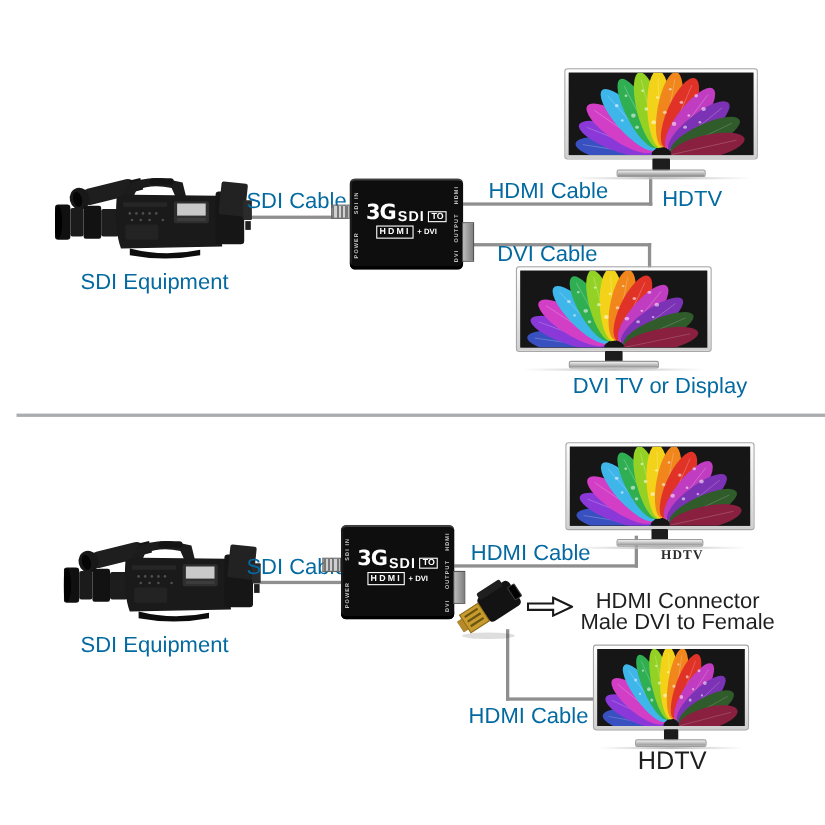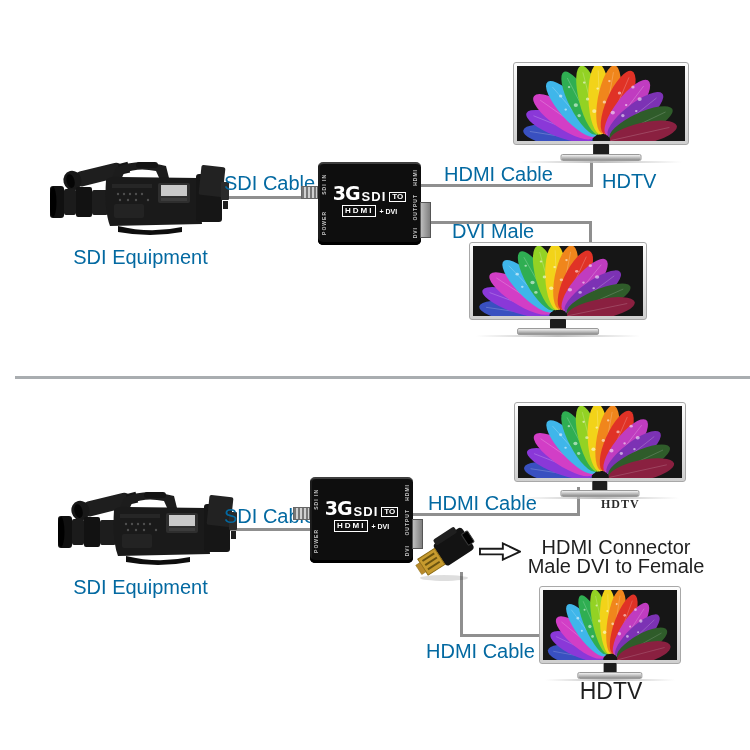--- a/index.html
+++ b/index.html
@@ -209,21 +209,21 @@
       </div>
       <div class="lrow2">
         <span class="lghdmi">HDMI</span>
         <span class="lgdvi">+ DVI</span>
       </div>
     </div>
     <div class="dvi-port"></div>
   </div>
 
   <div class="lbl" style="left:444px;top:163px">HDMI Cable</div>
-  <div class="lbl" style="left:452px;top:220px">DVI Male</div>
+  <div class="lbl" style="left:452px;top:220px">DVI Cable</div>
 
   <div class="tv" style="left:513px;top:62px;width:176px;height:104px">
     <div class="tv-frame">
       <div class="tv-screen">
         <svg viewBox="0 0 200 100" preserveAspectRatio="none">
             <use href="#fan"></use>
           </svg>
       </div>
     </div>
     <div class="tv-neck"></div>
@@ -237,20 +237,21 @@
       <div class="tv-screen">
         <svg viewBox="0 0 200 100" preserveAspectRatio="none">
             <use href="#fan"></use>
           </svg>
       </div>
     </div>
     <div class="tv-neck"></div>
     <div class="tv-base"></div>
     <div class="tv-shadowline"></div>
   </div>
+  <div class="lbl center" style="left:500px;top:340px;width:200px">DVI TV or Display</div>
 
   <div class="separator" style="left:15px;top:376px;width:735px;height:3px"></div>
 
   <div class="cab" style="left:217px;top:528px;width:95px;height:3px"></div>
   <div class="cab" style="left:413px;top:513px;width:167px;height:3px"></div>
   <div class="cab" style="left:577px;top:487px;width:3px;height:29px"></div>
   <div class="cab" style="left:460px;top:572px;width:3px;height:65px"></div>
   <div class="cab" style="left:460px;top:634px;width:82px;height:3px"></div>
 
   <div class="camera" style="left:58px;top:486px;width:180px;height:84px">

